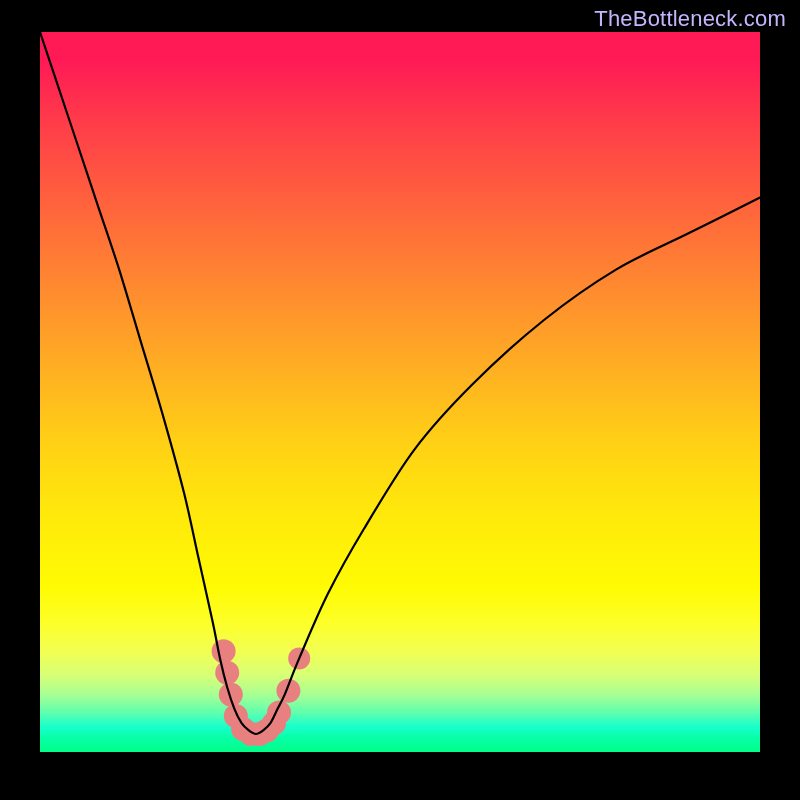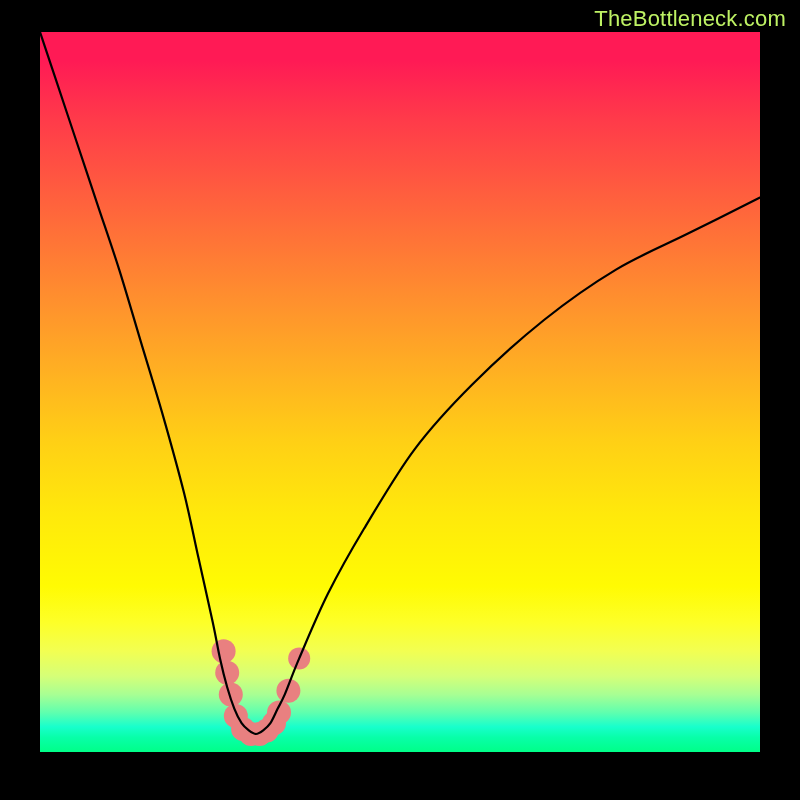--- a/index.html
+++ b/index.html
@@ -8,21 +8,21 @@
     height: 800px;
     background: #000;
     position: relative;
     font-family: Arial, Helvetica, sans-serif;
     overflow: hidden;
   }
   .watermark {
     position: absolute;
     top: 6px;
     right: 14px;
-    color: #bef264;
+    color: #c4b5fd;
     font-size: 22px;
     font-weight: 500;
     z-index: 10;
     letter-spacing: 0.2px;
   }
   .plot-area {
     position: absolute;
     left: 40px;
     top: 32px;
     width: 720px;

